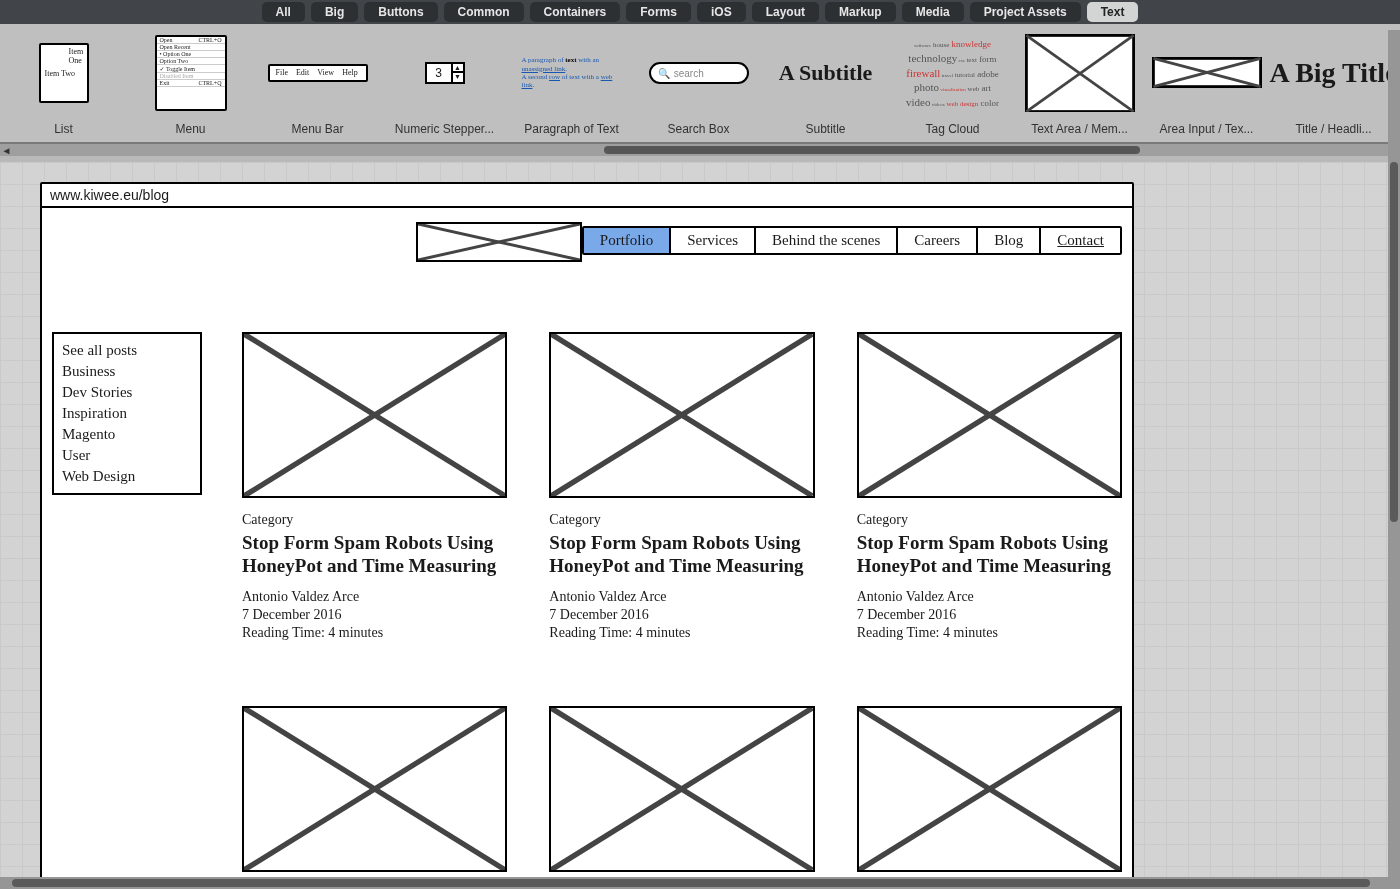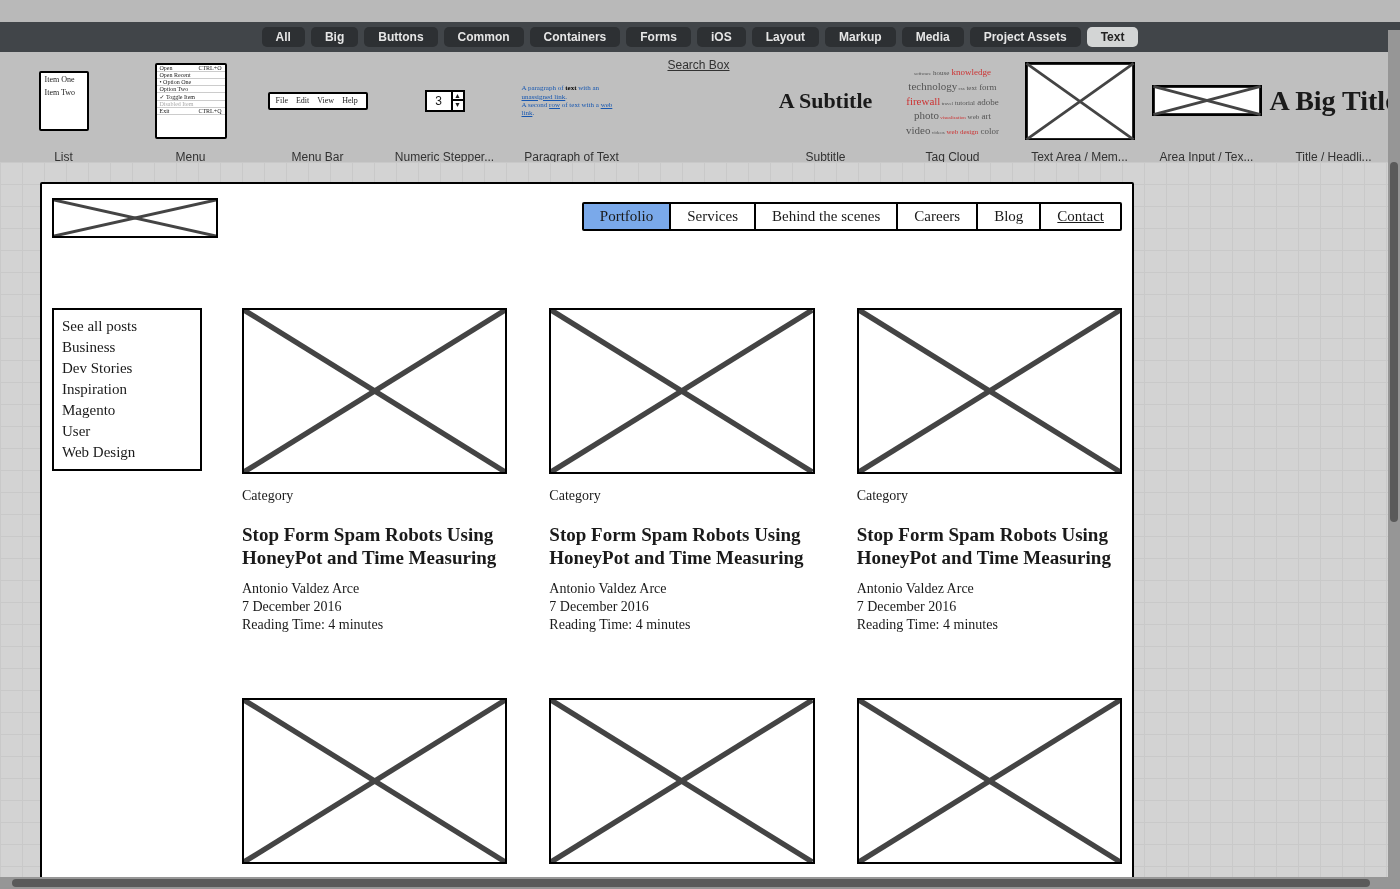--- a/index.html
+++ b/index.html
@@ -1,29 +1,29 @@
 <!DOCTYPE html>
 <html><head>
 <meta charset="utf-8">
 <style>
   html,body{margin:0;padding:0;height:100%;font-family:"Comic Sans MS","Segoe UI",sans-serif;background:#b9b9b9;color:#1a1a1a;}
   *{box-sizing:border-box;}
 
   
-  .topbar{background:#414549;height:30px;display:flex;align-items:center;justify-content:center;gap:6px;padding:0 20px;margin-top:22px;}
+  .topbar{background:#414549;height:24px;display:flex;align-items:center;justify-content:center;gap:6px;padding:0 20px;}
   .tab-btn{background:#2d3033;color:#e6e6e6;font:600 12px/1 "Segoe UI",sans-serif;border:none;border-radius:5px;padding:4px 14px;cursor:pointer;}
   .tab-btn.selected{background:#d3d5d5;color:#222;}
 
   
   .gallery-strip{background:#bfbfbf;height:120px;border-bottom:2px solid #797979;display:flex;align-items:flex-start;overflow:hidden;position:relative;padding-top:6px;}
   .gallery-inner{display:flex;gap:0;flex:1;overflow:hidden;}
   .gallery-item{width:127px;flex:0 0 127px;display:flex;flex-direction:column;align-items:center;gap:6px;}
   .gallery-item .preview{width:110px;height:86px;display:flex;align-items:center;justify-content:center;}
   .gallery-item .preview svg{max-width:100%;max-height:100%;}
-  .gallery-item .cap{font:12px "Segoe UI",sans-serif;color:#323232;white-space:nowrap;text-decoration:underline;}
+  .gallery-item .cap{font:12px "Segoe UI",sans-serif;color:#323232;white-space:nowrap;}
 
   .gallery-big-text{font:700 28px/1 "Comic Sans MS",cursive;color:#1a1a1a;white-space:nowrap;}
 
   
   .h-scroll{height:12px;background:#9f9f9f;display:flex;align-items:center;}
   .h-scroll .track{flex:1;height:10px;background:#9f9f9f;position:relative;}
   .h-scroll .thumb{position:absolute;top:1px;height:8px;border-radius:4px;background:#565656;}
   .h-scroll .arrow{width:13px;height:13px;display:flex;align-items:center;justify-content:center;color:#333;font-size:10px;}
 
   
@@ -32,37 +32,37 @@
 
   .browser-mock{position:absolute;top:20px;left:40px;width:1094px;background:#fff;border:2px solid #000;border-radius:2px;}
 
   .addr-bar{border-bottom:2px solid #000;padding:3px 8px;font:14px "Segoe UI",sans-serif;}
 
   .page{padding:14px 10px 40px 10px;}
 
   .logo-ph{width:166px;height:40px;border:2px solid #000;display:inline-block;vertical-align:top;}
   .logo-ph svg{width:100%;height:100%;display:block;}
 
-  .navrow{display:flex;justify-content:space-between;align-items:flex-start;}
+  .navrow{display:flex;justify-content:flex-end;align-items:flex-start;}
   .nav-tabs{display:flex;border:2px solid #000;border-radius:2px;overflow:hidden;margin-top:4px;}
   .nav-tabs .nt{padding:4px 16px;font:15px "Comic Sans MS",cursive;border-right:2px solid #000;background:#fff;display:flex;align-items:center;}
   .nav-tabs .nt:last-child{border-right:none;text-decoration:underline;}
   .nav-tabs .nt.active{background:#7aa9ea;}
 
   .body-cols{display:flex;gap:40px;margin-top:70px;}
 
   .sidebar{width:150px;border:2px solid #000;padding:6px 8px;align-self:flex-start;}
   .sidebar .sb-item{font:15px "Comic Sans MS",cursive;padding:2px 0;cursor:pointer;}
 
   .cards{flex:1;display:grid;grid-template-columns:repeat(3,1fr);gap:64px 42px;}
   .card{display:flex;flex-direction:column;}
   .img-ph{width:100%;height:166px;border:2px solid #000;}
   .img-ph svg{width:100%;height:100%;display:block;}
   .cat{font:14px "Comic Sans MS",cursive;margin-top:14px;}
-  .title{font:700 19px/1.2 "Comic Sans MS",cursive;margin-top:20px;}
+  .title{font:700 19px/1.2 "Comic Sans MS",cursive;margin-top:4px;}
   .meta{font:14px "Comic Sans MS",cursive;margin-top:10px;line-height:1.3;}
 
   
   .outer-vscroll{position:fixed;top:30px;right:0;bottom:12px;width:12px;background:#969696;}
   .outer-vscroll .thumb{position:absolute;left:2px;right:2px;top:132px;height:360px;border-radius:4px;background:#5a5a5a;}
   .outer-hscroll{position:fixed;left:0;right:0;bottom:0;height:12px;background:#969696;}
   .outer-hscroll .thumb{position:absolute;top:2px;bottom:2px;left:12px;right:30px;border-radius:4px;background:#5a5a5a;}
 
   
   .xbox line{stroke:#444;stroke-width:2;}
@@ -83,21 +83,21 @@
     <button class="tab-btn">Media</button>
     <button class="tab-btn">Project Assets</button>
     <button class="tab-btn selected">Text</button>
   </div>
 
 <div class="gallery-strip">
   <div class="gallery-inner" id="gallery-inner">
       <div class="gallery-item">
         <div class="preview">
           <div style="width:50px;height:60px;background:#fff;border:2px solid #000;border-radius:2px;font:8px 'Segoe UI';overflow:hidden;">
-            <div style="padding:2px 4px;">Item One</div>
+            <div style="padding:2px 4px;margin-left:24px;">Item One</div>
             <div style="padding:2px 4px;">Item Two</div>
             <div style="padding:2px 4px;margin-top:48px;">Item Three</div>
           </div>
         </div>
         <div class="cap">List</div>
       </div>
       <div class="gallery-item">
         <div class="preview">
           <div style="width:72px;height:76px;background:#fff;border:2px solid #000;border-radius:2px;font:8px 'Segoe UI';overflow:hidden;">
             <div style="display:flex;justify-content:space-between;padding:0 3px;font-size:6px;border-bottom:1px solid #ccc;">Open<span>CTRL+O</span></div>
@@ -136,20 +136,23 @@
         </div>
         <div class="cap">Numeric Stepper...</div>
       </div>
       <div class="gallery-item">
         <div class="preview">
           <div style="width:100px;font:7px 'Segoe UI';color:#1757b0;line-height:1.2;">A paragraph of <b style="color:#000">text</b> with an <u>unassigned link</u>.<br>A second <u>row</u> of text with a <u style="color:#1757b0">web link</u>.</div>
         </div>
         <div class="cap">Paragraph of Text</div>
       </div>
       <div class="gallery-item">
+        <div class="preview">
+          <div style="width:100px;height:22px;border:2px solid #000;border-radius:12px;background:#fff;display:flex;align-items:center;gap:4px;padding:0 8px;font:10px sans-serif;color:#888;">🔍 search</div>
+        </div>
         <div class="cap">Search Box</div>
       </div>
       <div class="gallery-item">
         <div class="preview">
           <div style="font:700 22px 'Comic Sans MS';">A Subtitle</div>
         </div>
         <div class="cap">Subtitle</div>
       </div>
       <div class="gallery-item">
         <div class="preview">
@@ -188,20 +191,21 @@
 <div class="h-scroll">
   <div class="arrow">◄</div>
   <div class="track">
     <div class="thumb" id="gallery-thumb" style="left: 43%; width: 39%;"></div>
   </div>
   <div class="arrow">►</div>
 </div>
 
 <div class="canvas-wrap">
   <div class="browser-mock">
+    <div class="addr-bar">www.kiwee.eu/blog</div>
     <div class="page">
       <div class="navrow">
         <div class="logo-ph">
           <svg class="xbox" viewBox="0 0 100 24" preserveAspectRatio="none">
               <line x1="0" y1="0" x2="100" y2="24"></line>
               <line x1="100" y1="0" x2="0" y2="24"></line>
             </svg>
         </div>
         <div class="nav-tabs" id="nav-tabs">
             <div class="nt active">Portfolio</div>

